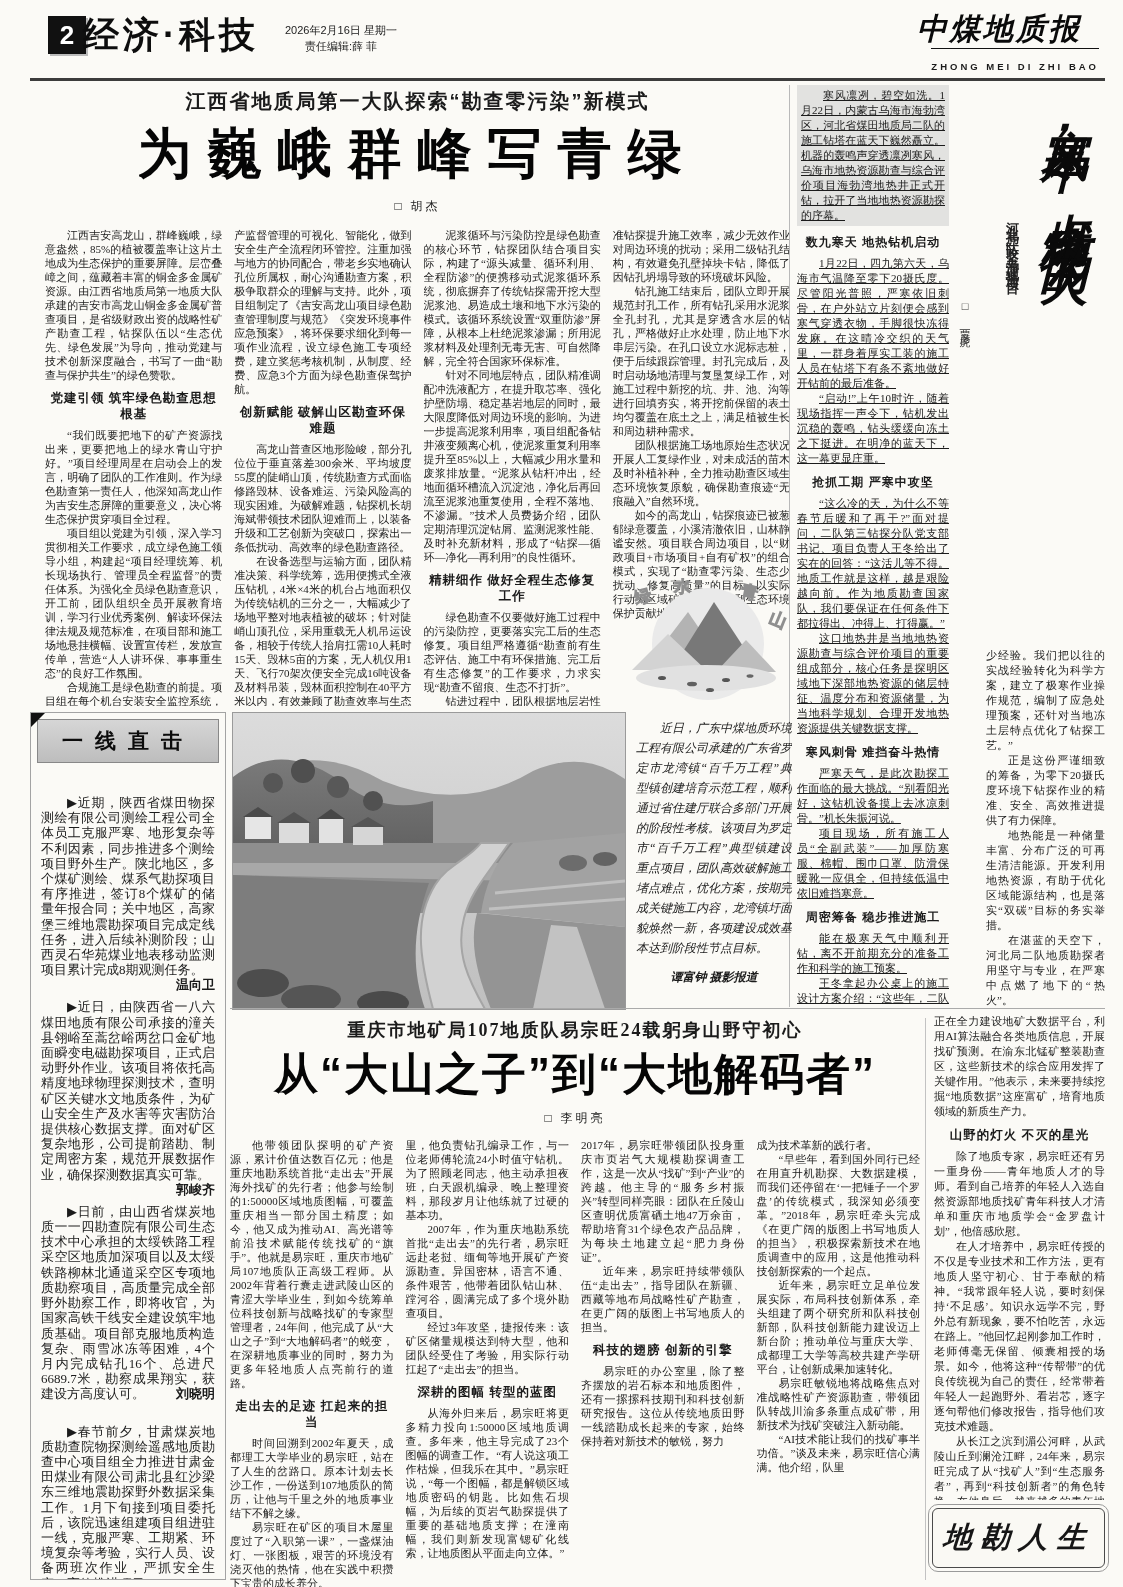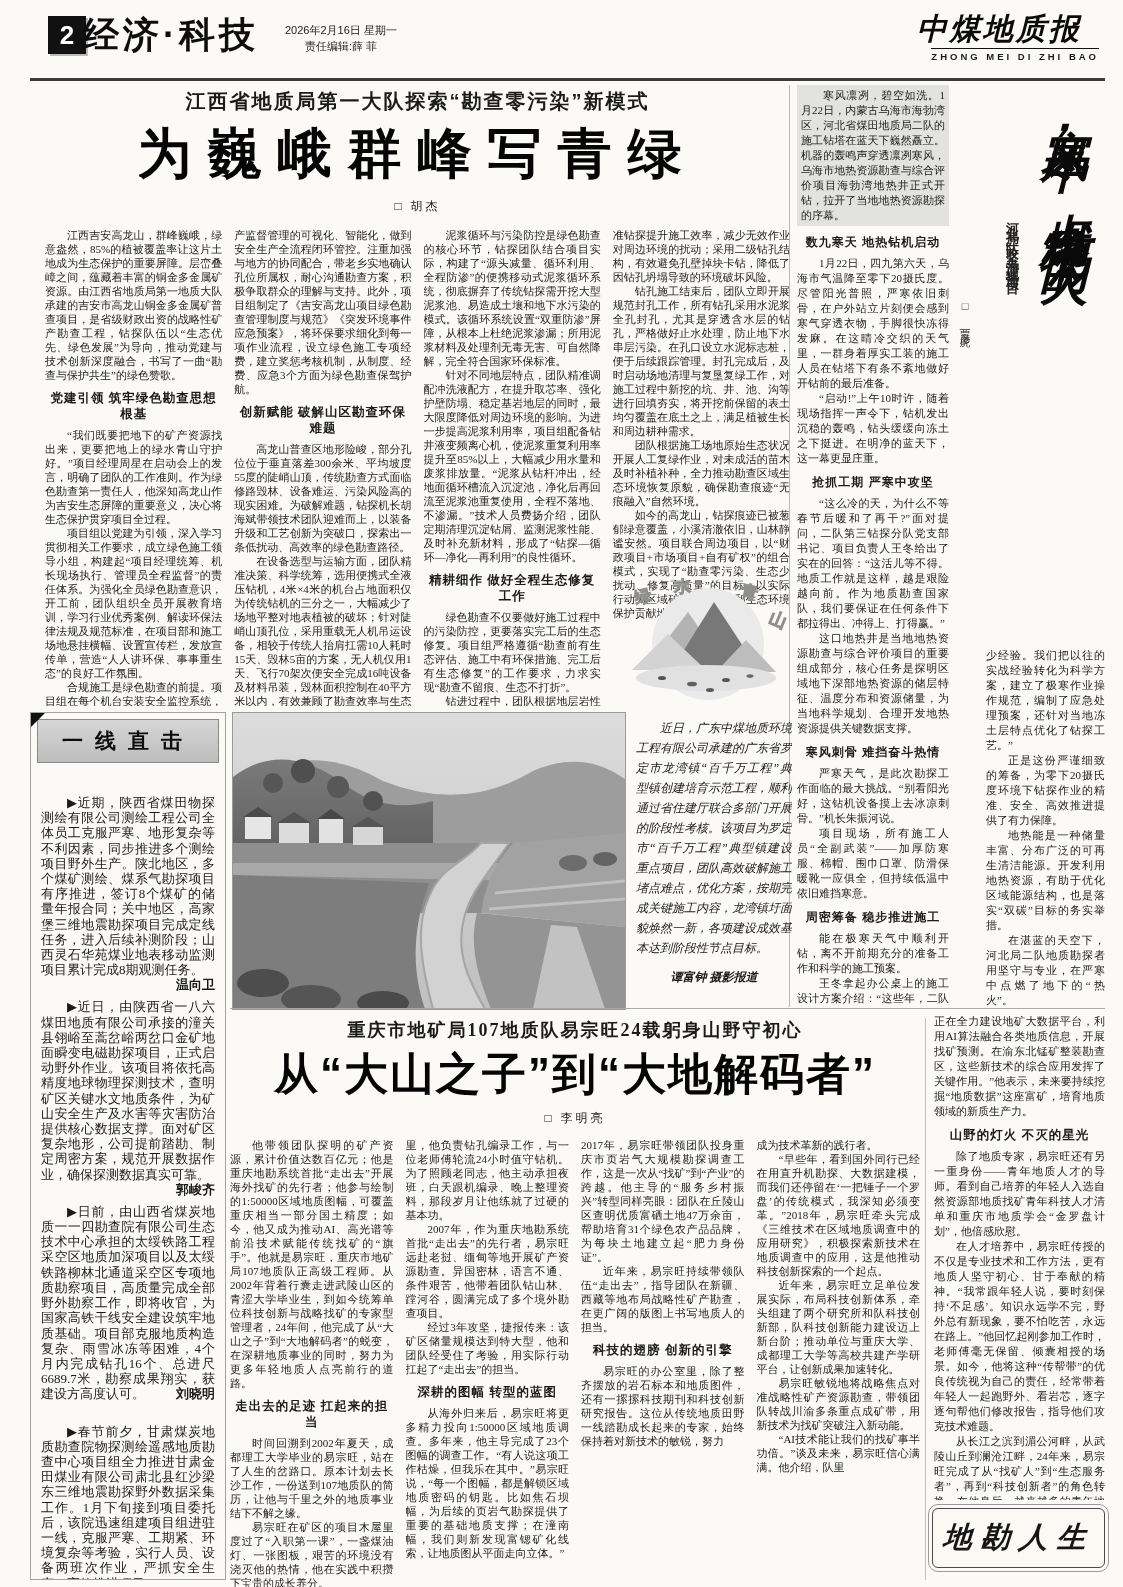--- a/index.html
+++ b/index.html
@@ -7,21 +7,21 @@
         font-family:"Liberation Serif","DejaVu Serif",serif;color:#1b1b1b;overflow:hidden;}
   
   .hdr{position:absolute;left:30px;top:12px;width:1075px;height:62px;}
   .pagenum{position:absolute;left:18px;top:4px;width:38px;height:38px;background:#111;color:#fff;
            font:700 26px/38px "Liberation Sans",sans-serif;text-align:center;box-shadow:2px 2px 0 #bbb;}
   .section-title{position:absolute;left:53px;top:0;font:900 36px/46px "Liberation Sans",sans-serif;
                  letter-spacing:4px;color:#0d0d0d;}
   .date-block{position:absolute;left:255px;top:10px;font:11px/16px "Liberation Sans",sans-serif;color:#222;text-align:center;}
   .masthead{position:absolute;right:6px;top:0;text-align:center;}
   .masthead-cn{font:900 30px/34px "Liberation Serif",serif;font-style:italic;letter-spacing:3px;color:#0a0a0a;}
-  .masthead-py{margin-top:2px;border-top:1.5px solid #111;padding-top:2px;
+  .masthead-py{margin-top:2px;border-top:1.5px solid #111;padding-top:12px;
                font:700 9.5px/12px "Liberation Sans",sans-serif;letter-spacing:3px;margin-left:32px;}
   .rule-top{position:absolute;left:30px;top:78px;width:1075px;height:2.5px;background:#3c3c3c;}
   
   .para{font-size:11px;line-height:14px;text-align:justify;text-indent:2em;margin:0;}
   .para.cont{text-indent:0;}
   .para.shaded{background:#e2e2e0;padding:3px 4px;margin-bottom:3px;}
   .sub{font:700 12.5px/16px "Liberation Sans",sans-serif;text-align:center;letter-spacing:1px;margin:8px 0 6px;}
   .byline{ text-align:center;font:12px/16px "Liberation Serif",serif;letter-spacing:3px;color:#222;}
   .item-author{float:right;font-weight:700;}
   
@@ -29,21 +29,21 @@
   .kicker{text-align:center;font:700 20px/26px "Liberation Sans",sans-serif;letter-spacing:2px;}
   .headline{margin:8px 0 0;text-align:center;font:900 54px/62px "Liberation Sans",sans-serif;letter-spacing:16px;color:#050505;}
   .main-article .byline{margin-top:14px;}
   .cols4{display:flex;gap:12px;margin-top:14px;height:478px;overflow:hidden;}
   .cols4 .col{flex:1;overflow:hidden;}
   
   .green-decor{position:absolute;left:622px;top:578px;width:166px;height:126px;}
   
   .vr1{position:absolute;left:789px;top:85px;width:1px;height:922px;background:#b9b9b9;}
   .ra-col1{position:absolute;left:797px;top:85px;width:152px;height:922px;overflow:hidden;}
-  .ra-col1 .para{font-size:11px;line-height:15px;}
+  .ra-col1 .para{font-size:11px;line-height:15px;text-decoration:underline;}
   .ra-col1 .sub{font-size:12px;}
   .ra-headline{position:absolute;left:1032px;top:90px;height:580px;writing-mode:vertical-rl;
                font:900 48px "Liberation Serif",serif;font-style:italic;letter-spacing:9px;color:#0a0a0a;}
   .ra-subtitle{position:absolute;left:1003px;top:212px;height:310px;writing-mode:vertical-rl;
                font:700 13px "Liberation Sans",sans-serif;letter-spacing:5px;color:#222;}
   .ra-byline{position:absolute;left:957px;top:300px;height:90px;writing-mode:vertical-rl;
              font:11px "Liberation Serif",serif;letter-spacing:3px;color:#333;}
   .ra-col2{position:absolute;left:986px;top:648px;width:119px;height:358px;overflow:hidden;}
   .ra-col2 .para{font-size:11px;line-height:15px;}
   
@@ -257,21 +257,21 @@
           <p class="para">从海外归来后，易宗旺将更多精力投向1:50000区域地质调查。多年来，他主导完成了23个图幅的调查工作。“有人说这项工作枯燥，但我乐在其中。”易宗旺说，“每一个图幅，都是解锁区域地质密码的钥匙。比如焦石坝幅，为后续的页岩气勘探提供了重要的基础地质支撑；在潼南幅，我们则新发现富锶矿化线索，让地质图从平面走向立体。”</p>
         </div>
       <div class="col">
           <p class="para cont">2017年，易宗旺带领团队投身重庆市页岩气大规模勘探调查工作，这是一次从“找矿”到“产业”的跨越。他主导的“服务乡村振兴”转型同样亮眼：团队在丘陵山区查明优质富硒土地47万余亩，帮助培育31个绿色农产品品牌，为每块土地建立起“肥力身份证”。</p>
           <p class="para">近年来，易宗旺持续带领队伍“走出去”，指导团队在新疆、西藏等地布局战略性矿产勘查，在更广阔的版图上书写地质人的担当。</p>
           <h3 class="sub">科技的翅膀 创新的引擎</h3>
           <p class="para">易宗旺的办公室里，除了整齐摆放的岩石标本和地质图件，还有一摞摞科技期刊和科技创新研究报告。这位从传统地质田野一线踏勘成长起来的专家，始终保持着对新技术的敏锐，努力</p>
         </div>
       <div class="col">
           <p class="para cont">成为技术革新的践行者。</p>
-          <p class="para">“早些年，看到国外同行已经在用直升机勘探、大数据建模，而我们还停留在‘一把锤子一个罗盘’的传统模式，我深知必须变革。”2018年，易宗旺牵头完成《三维技术在区域地质调查中的应用研究》，积极探索新技术在地质调查中的应用，这是他推动科技创新探索的一个起点。</p>
+          <p class="para">“早些年，看到国外同行已经在用直升机勘探、大数据建模，而我们还停留在‘一把锤子一个罗盘’的传统模式，我深知必须变革。”2018年，易宗旺牵头完成《在更广阔的版图上书写地质人的担当》，积极探索新技术在地质调查中的应用，这是他推动科技创新探索的一个起点。</p>
           <p class="para">近年来，易宗旺立足单位发展实际，布局科技创新体系，牵头组建了两个研究所和队科技创新部，队科技创新能力建设迈上新台阶；推动单位与重庆大学、成都理工大学等高校共建产学研平台，让创新成果加速转化。</p>
           <p class="para">易宗旺敏锐地将战略焦点对准战略性矿产资源勘查，带领团队转战川渝多条重点成矿带，用新技术为找矿突破注入新动能。</p>
           <p class="para">“AI技术能让我们的找矿事半功倍。”谈及未来，易宗旺信心满满。他介绍，队里</p>
         </div>
     </div>
   </section>
   <div class="vr2"></div>
   <div class="bottom-right-col">
       <p class="para cont">正在全力建设地矿大数据平台，利用AI算法融合各类地质信息，开展找矿预测。在渝东北锰矿整装勘查区，这些新技术的综合应用发挥了关键作用。”他表示，未来要持续挖掘“地质数据”这座富矿，培育地质领域的新质生产力。</p>
       <h3 class="sub">山野的灯火 不灭的星光</h3>

